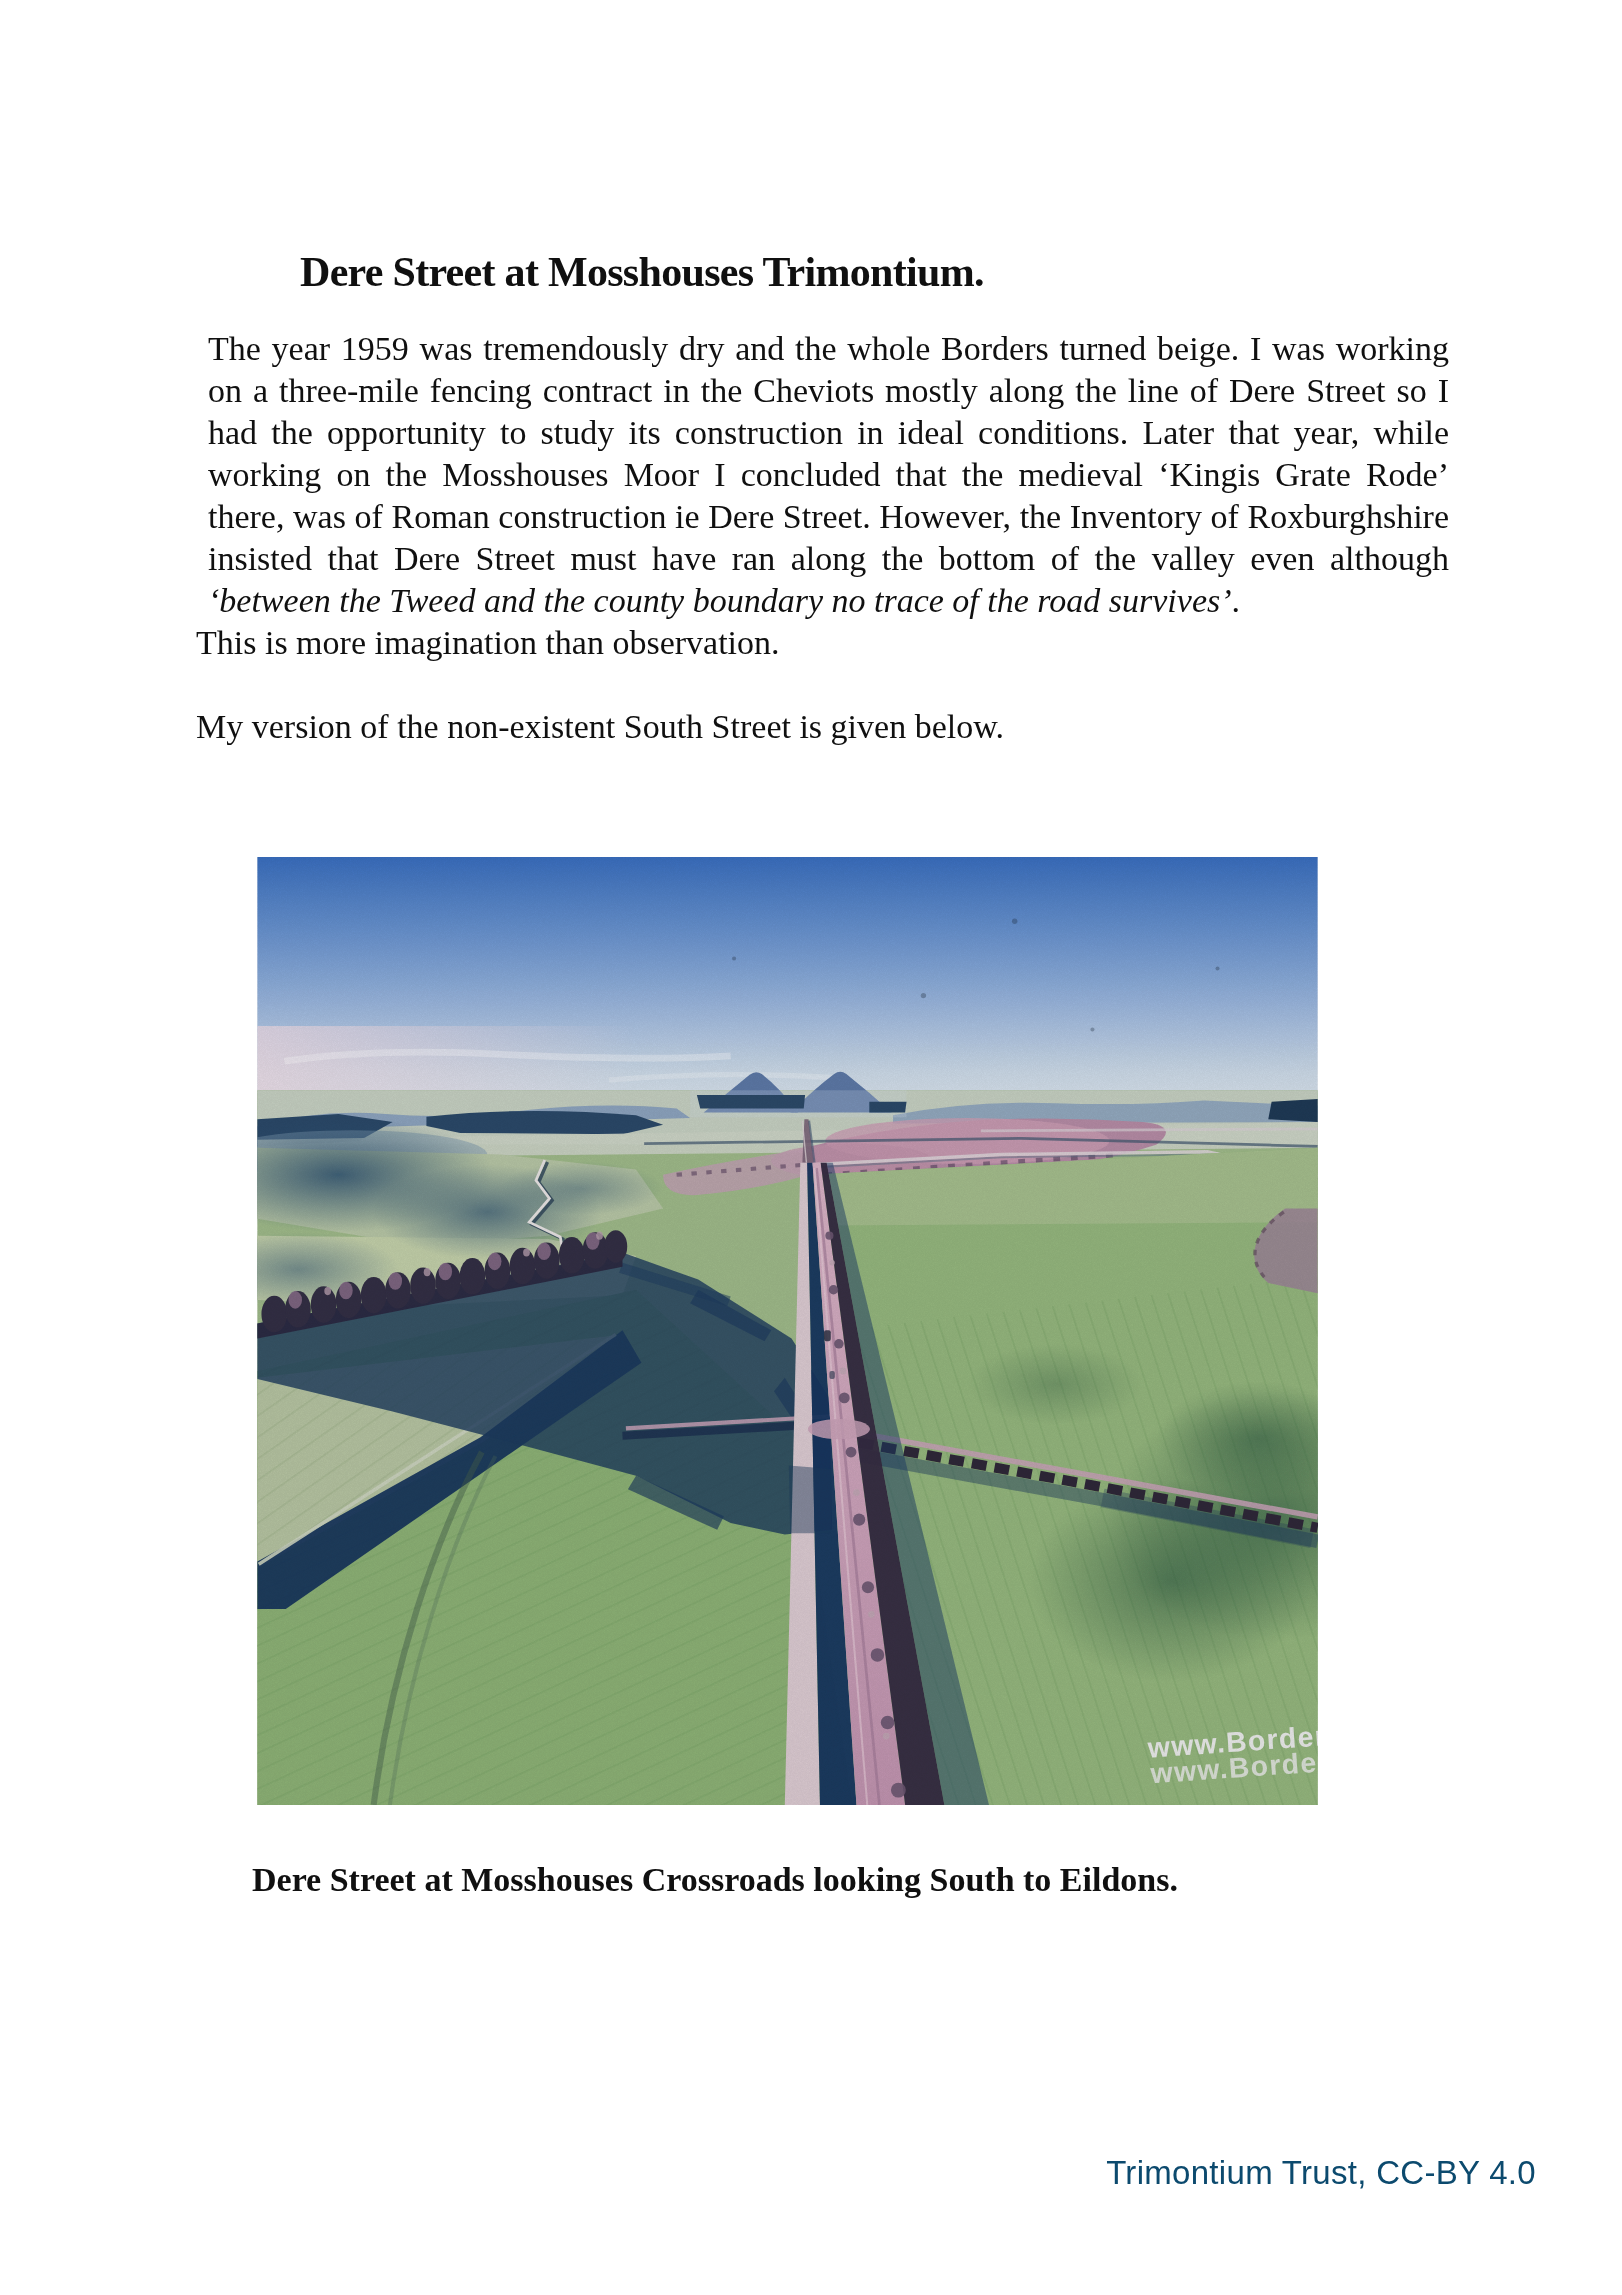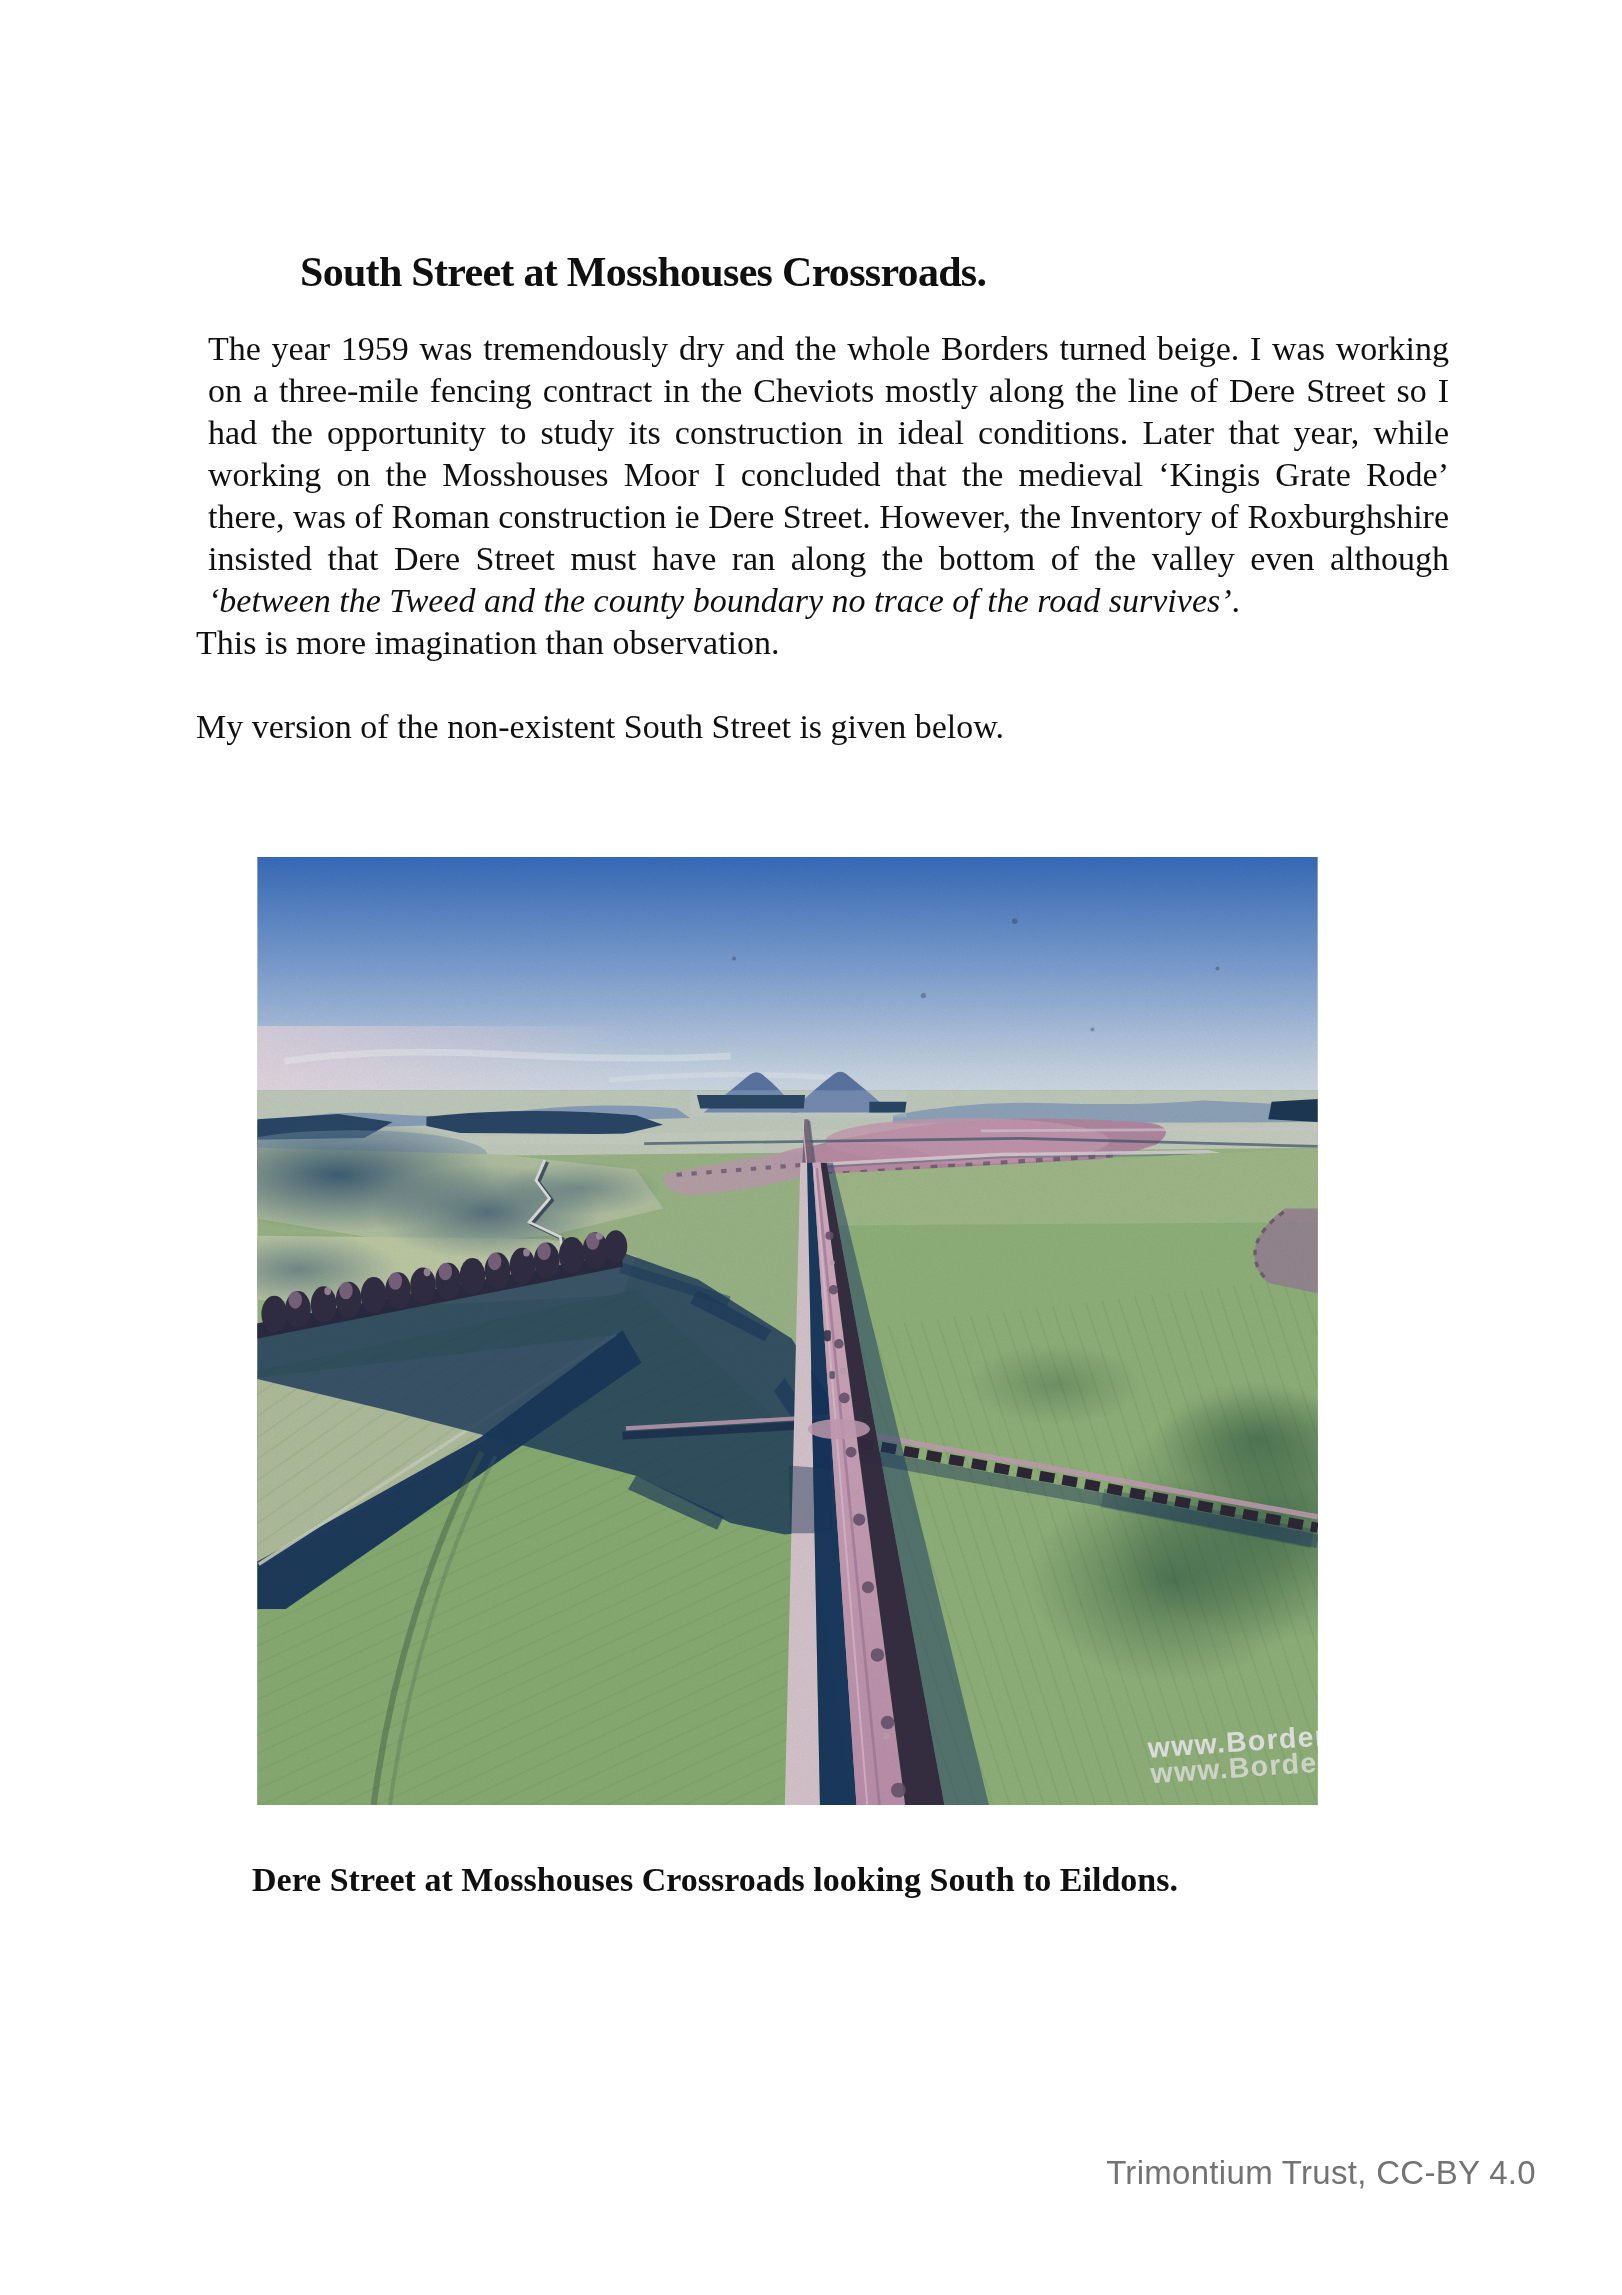--- a/index.html
+++ b/index.html
@@ -22,30 +22,30 @@
   .figure-wrap{position:absolute; left:257px; top:857px; width:1061px; height:948px;}
   .figure-wrap svg{display:block; filter:blur(0.4px) saturate(1.02);}
   .figure-caption{
     position:absolute; left:252px; top:1859px; font-size:34px; line-height:41px;
     white-space:nowrap;
     font-weight:bold;
   }
   .credit-line{
     position:absolute; top:2154px; right:87px;
     font-family:"Liberation Sans", sans-serif; font-size:33px; line-height:38px;
-    color:#737373; letter-spacing:0.3px; white-space:nowrap;
+    color:#0c4a6e; letter-spacing:0.3px; white-space:nowrap;
   }
 </style>
 </head>
 <body>
 
 <div class="page">
 
   <div class="text-block">
-    <h1 class="doc-title">South Street at Mosshouses Crossroads.</h1>
+    <h1 class="doc-title">Dere Street at Mosshouses Trimontium.</h1>
     <p class="body-para"><span>The year 1959 was tremendously dry and the whole Borders turned beige. I was working on a three-mile fencing contract in the Cheviots mostly along the line of Dere Street so I had the opportunity to study its construction in ideal conditions. Later that year, while working on the Mosshouses Moor I concluded that the medieval ‘Kingis Grate Rode’ there, was of Roman construction ie Dere Street. However, the Inventory of Roxburghshire insisted that Dere Street must have ran along the bottom of the valley even although </span><span class="quote-italic">‘between the Tweed and the county boundary no trace of the road survives’</span><span>.</span></p>
     <p class="remark-line">This is more imagination than observation.</p>
     <p class="intro-line">My version of the non-existent South Street is given below.</p>
   </div>
 
   <div class="figure-wrap">
     <svg width="1061" height="948" viewBox="0 0 1568 1402" xmlns="http://www.w3.org/2000/svg">
       <defs>
         <linearGradient id="skyGrad" x1="0" y1="0" x2="0" y2="1">
           <stop offset="0" stop-color="#3b6fbe"></stop>

